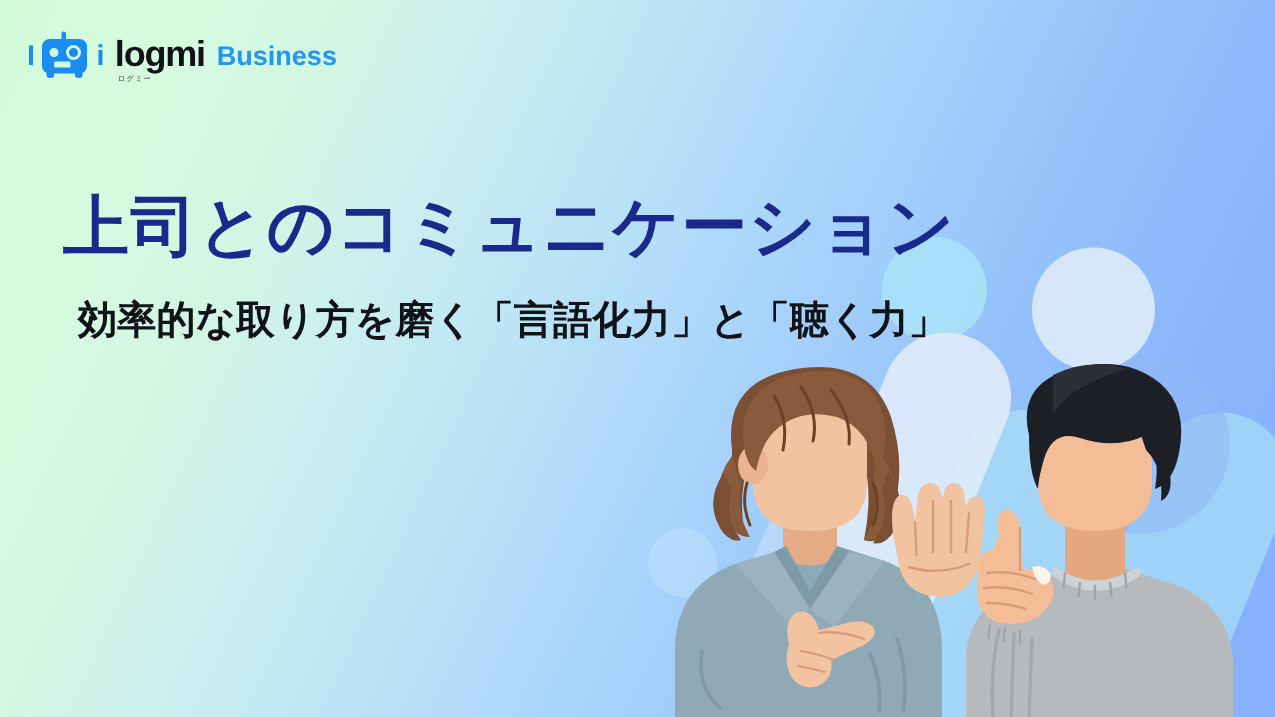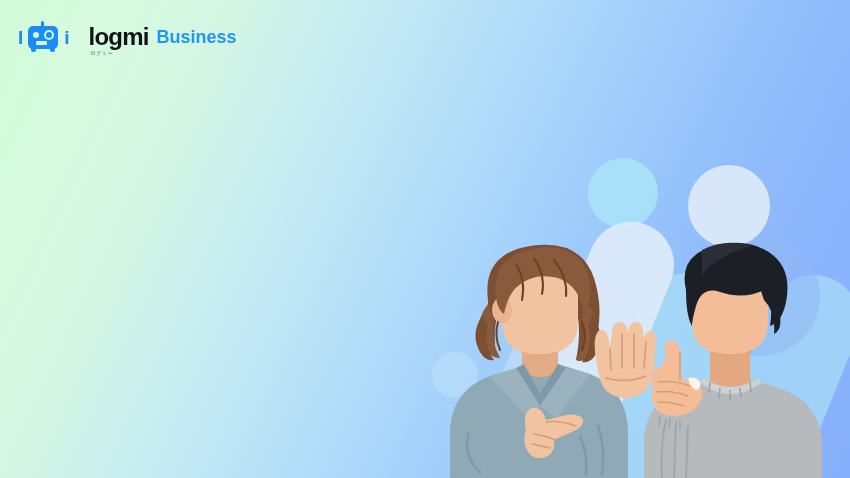--- a/index.html
+++ b/index.html
@@ -159,21 +159,21 @@
     color:#1b8cf5; line-height:1;
   }
   .logo-i-right {
     font-size:19px; font-weight:bold;
     color:#1b8cf5; line-height:1;
     margin-left:1px;
   }
   .logo-text-block {
     position:relative;
     display:flex; align-items:baseline;
-    margin-left:14px;
+    margin-left:2px;
   }
   .logo-logmi {
     font-size:24px;
     font-weight:bold;
     letter-spacing:-.8px;
     color:#111318;
     line-height:1;
   }
   .logo-sub {
     position:absolute;
@@ -248,20 +248,22 @@
       </span>
     </span>
     <span class="logo-i-right">i</span>
     <span class="logo-text-block">
       <span class="logo-logmi">logmi</span>
       <span class="logo-sub">ログミー</span>
     </span>
     <span class="logo-business">Business</span>
   </div>
 
+  <div class="title">上司とのコミュニケーション</div>
+  <div class="subtitle">効率的な取り方を磨く「言語化力」と「聴く力」</div>
 
   <div class="illustration">
     <svg viewBox="0 0 420 248" xmlns="http://www.w3.org/2000/svg">
       <defs>
         <clipPath id="clipFrame">
             <rect x="0" y="0" width="420" height="248"></rect>
           </clipPath>
       </defs>
       <g clip-path="url(#clipFrame)">
 

